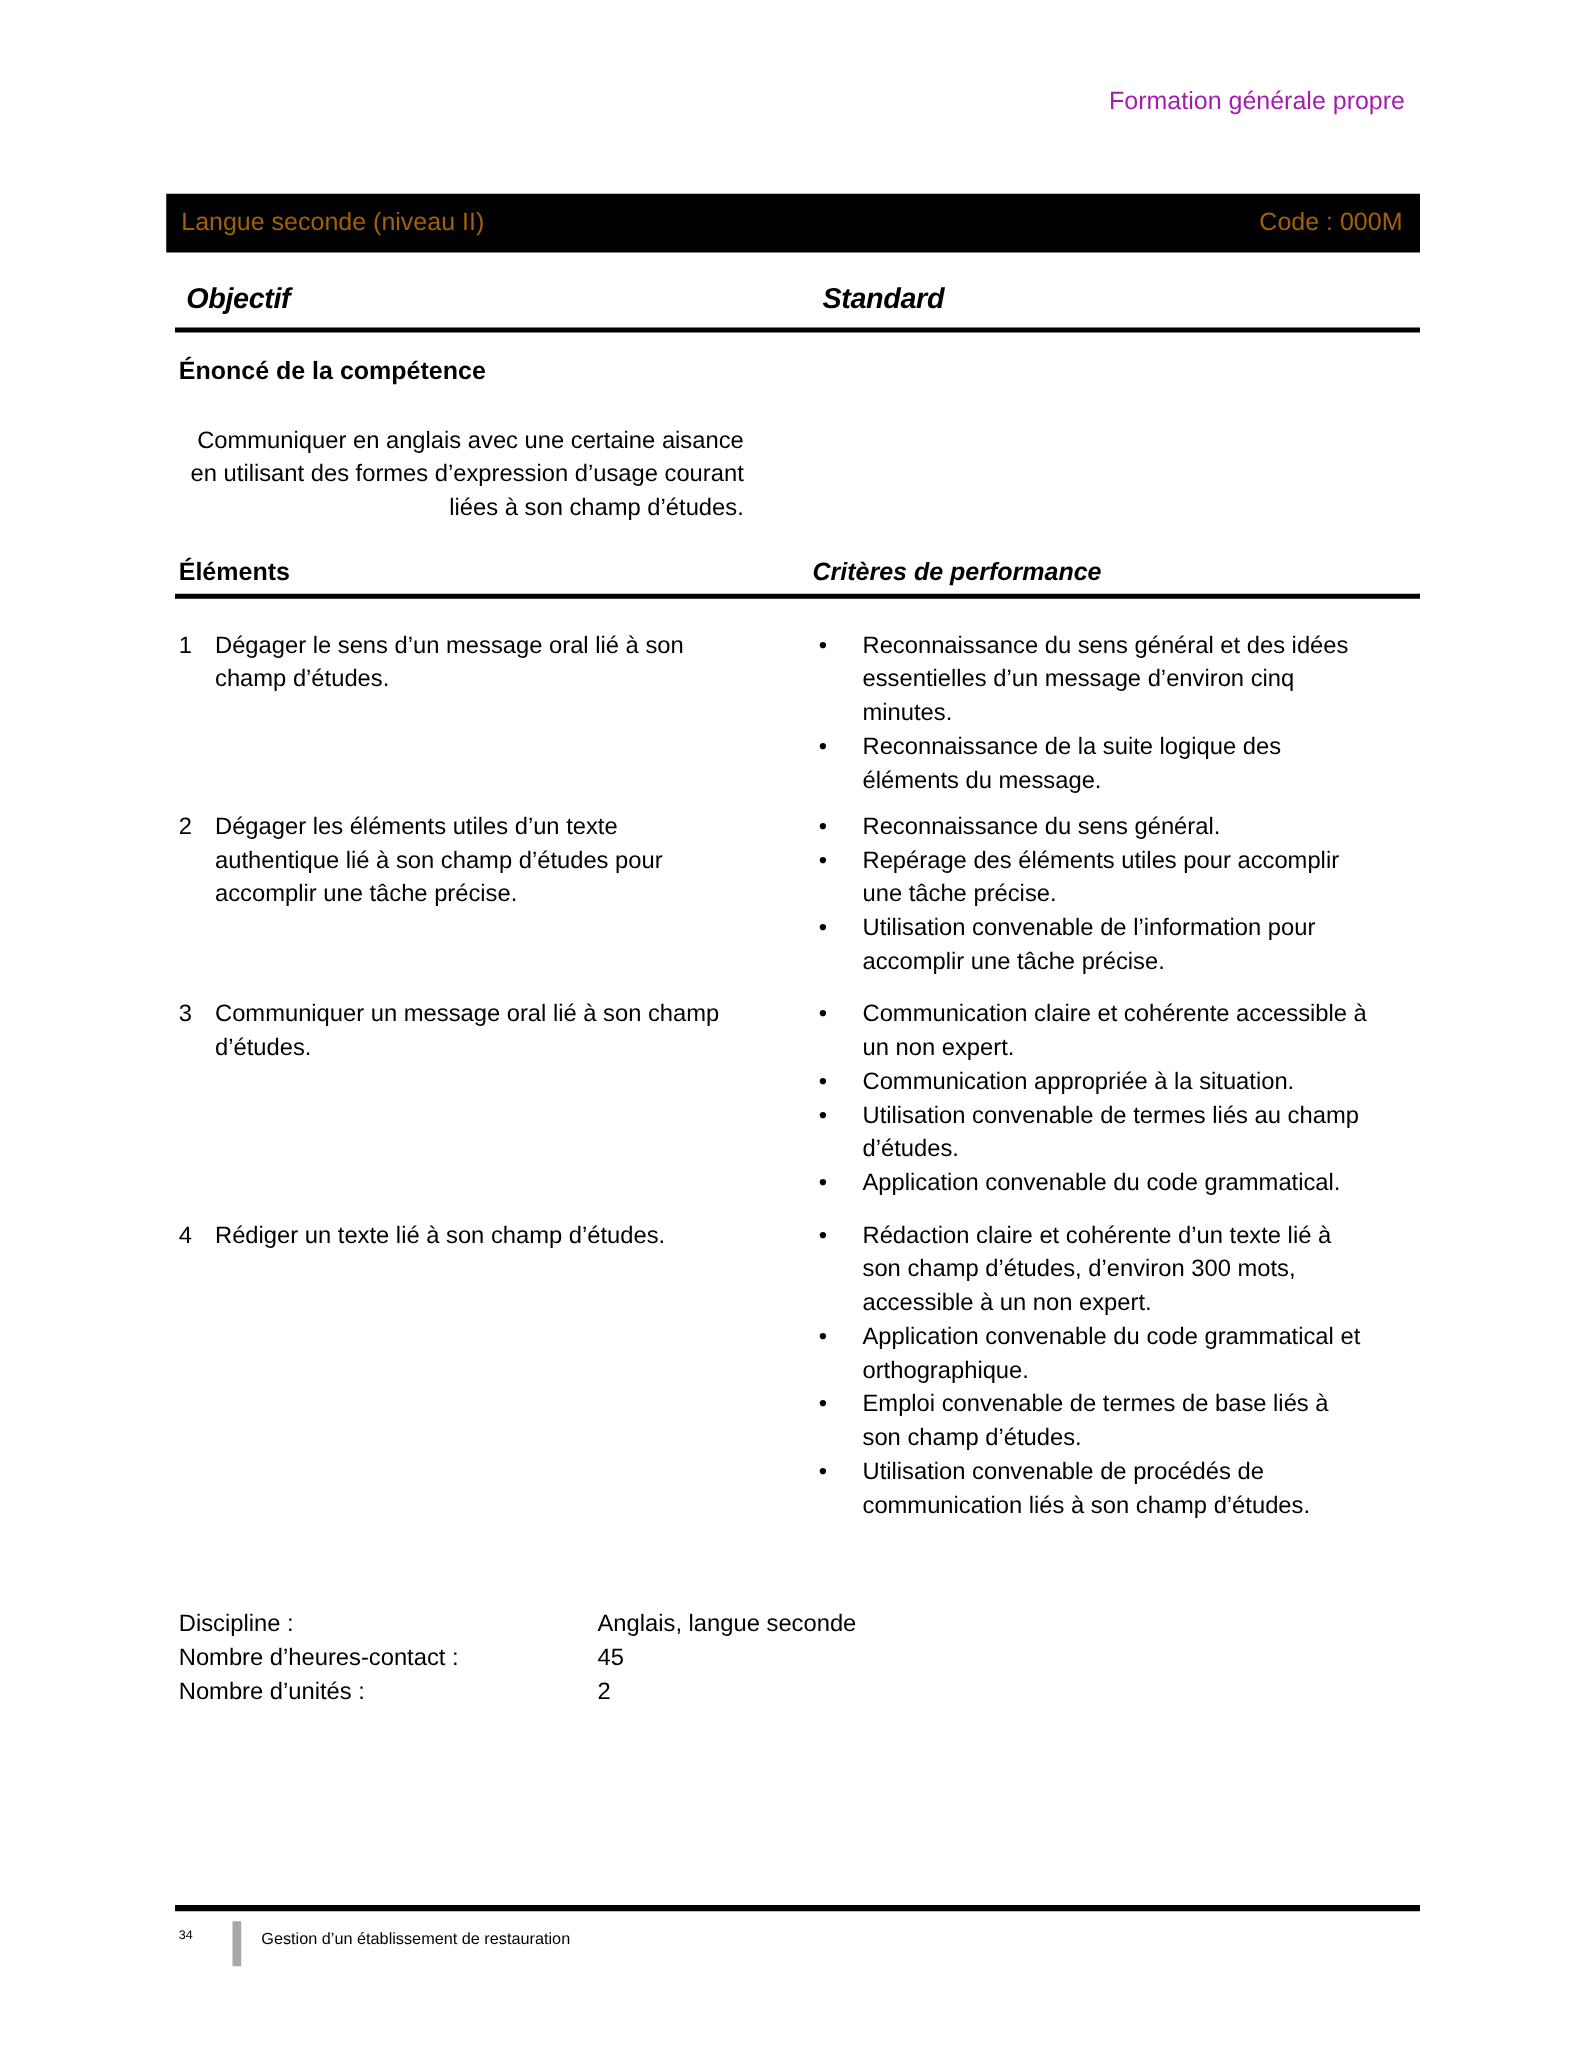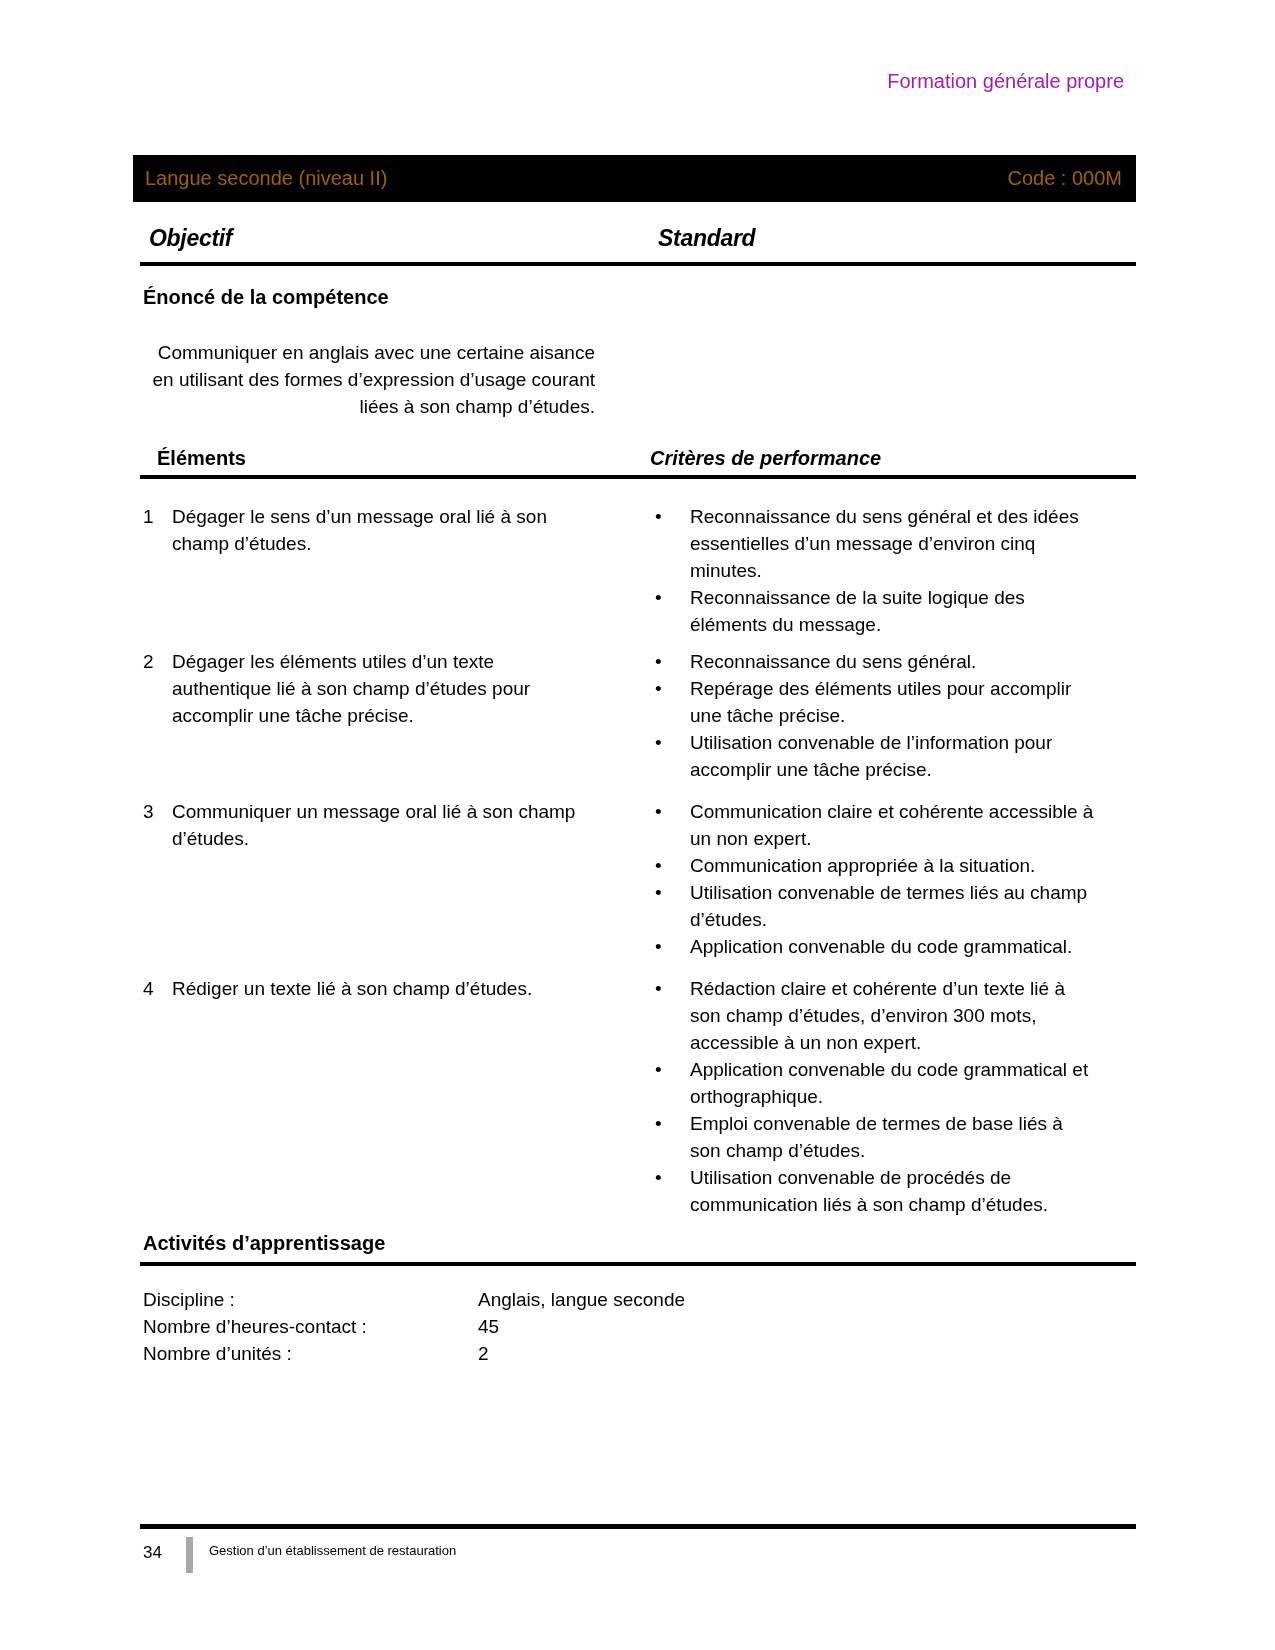--- a/index.html
+++ b/index.html
@@ -27,41 +27,41 @@
   }
   .obj-std .obj { left:9px; }
   .obj-std .std { left:518px; }
   .enonce { position:absolute; top:286px; left:143px; font-weight:bold; font-size:20px; }
   .statement { position:absolute; top:339px; left:143px; width:452px; font-size:19px; line-height:27px;text-align:right; }
   .col-headers {
     position:absolute; top:447px; left:140px; width:996px; height:28px;
     border-bottom:4px solid #000;
   }
   .col-headers .ch { position:absolute; top:0; font-weight:bold; font-size:20px; }
-  .col-headers .ch-left { left:17px; }
+  .col-headers .ch-left { left:3px; }
   .col-headers .ch-right { left:510px;font-style:italic; }
   .row { position:absolute; left:140px; width:996px; font-size:19px; line-height:27px; }
   .row .el { position:absolute; left:3px; top:0; display:flex; }
   .row .num { flex:none; width:29px; }
   .row .el-text { width:412px; }
   .crit { position:absolute; left:510px; top:0; width:450px; margin:0; padding:0; list-style:none; }
   .crit li { display:flex; }
   .crit .bullet { flex:none; width:35px; padding-left:5px; }
   .crit .crit-text { width:407px; }
   .act-heading {
     position:absolute; top:1232px; left:140px; width:996px; height:30px;
     border-bottom:4px solid #000;
   }
   .act-heading span { position:absolute; left:3px; top:0; font-weight:bold; font-size:20px; }
   .fields { position:absolute; top:1286px; left:143px; font-size:19px; line-height:27px; }
   .frow { display:flex;gap:23px; }
   .flabel { width:312px; flex:none; }
   .footer-rule { position:absolute; top:1524px; left:140px; width:996px; height:5px; background:#000; }
   .footer { position:absolute; top:1537px; left:143px; display:flex; align-items:flex-start; }
-  .footer .pg { width:43px; flex:none; font-size:17px; padding-top:6px; }
+  .footer .pg { width:43px; flex:none; font-size:10px; padding-top:6px; }
   .footer .vbar { width:7px; height:36px; background:#a8a8a8; flex:none; }
   .footer .doc { font-size:13px; padding-top:6px; margin-left:16px; }
 </style>
 </head>
 <body>
 
 <div class="page">
 
   <div class="running-header">Formation générale propre</div>
 
@@ -165,23 +165,20 @@
         <span class="bullet">•</span>
         <div class="crit-text">Emploi convenable de termes de base liés à son champ d’études.</div>
       </li>
       <li>
         <span class="bullet">•</span>
         <div class="crit-text">Utilisation convenable de procédés de communication liés à son champ d’études.</div>
       </li>
     </ul>
   </div>
 
-  <div class="act-heading">
-    <span>Activités d’apprentissage</span>
-  </div>
 
   <div class="fields">
     <div class="frow">
       <span class="flabel">Discipline :</span>
       <span class="fvalue">Anglais, langue seconde</span>
     </div>
     <div class="frow">
       <span class="flabel">Nombre d’heures-contact :</span>
       <span class="fvalue">45</span>
     </div>

